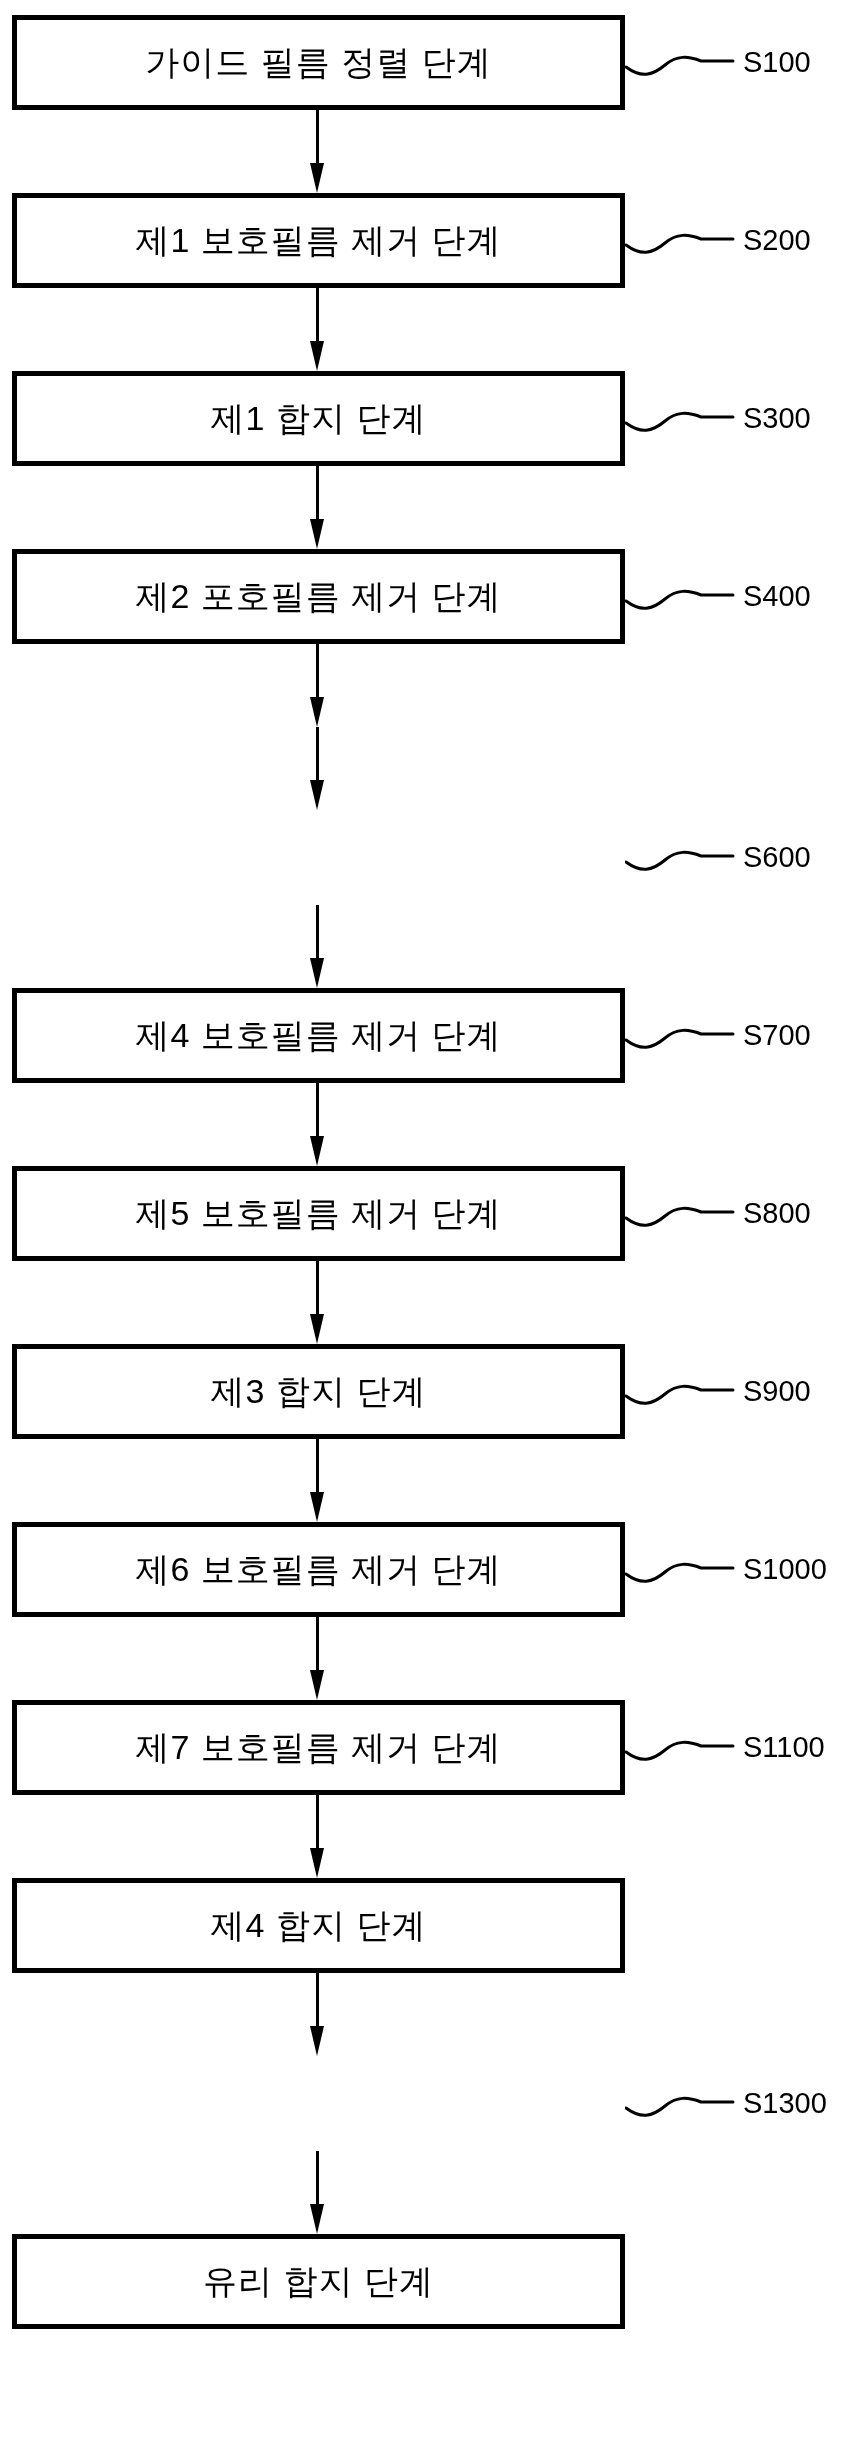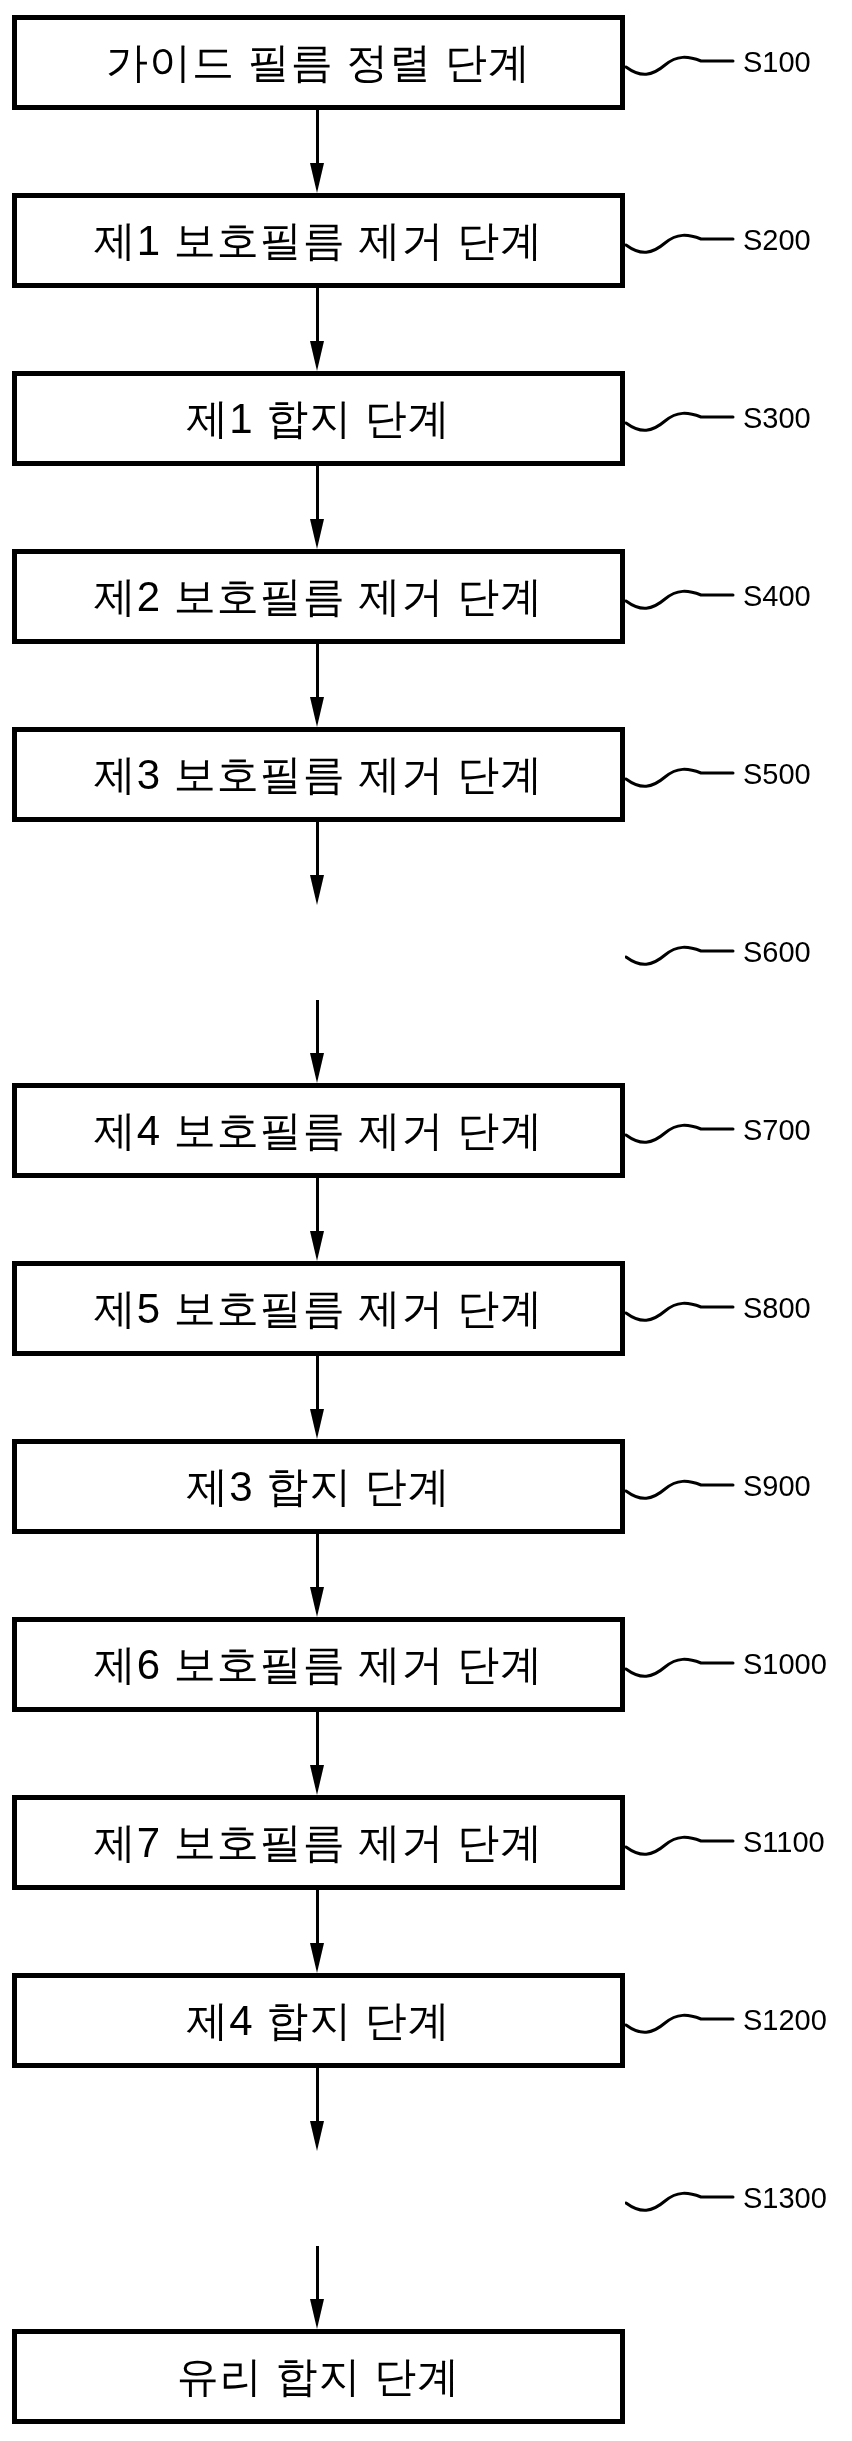--- a/index.html
+++ b/index.html
@@ -21,21 +21,21 @@
     width: 613px;
     height: 95px;
     box-sizing: border-box;
     border: 5px solid #000000;
     background: #ffffff;
     display: flex;
     align-items: center;
     justify-content: center;
   }
   .step-label {
-    font-size: 42px;
+    font-size: 34px;
     color: #000000;
     letter-spacing: 1px;
     white-space: nowrap;
   }
   .step-ref {
     position: absolute;
     left: 625px;
     top: 0;
     height: 95px;
     display: flex;
@@ -119,46 +119,35 @@
       </div>
     </div>
 
     <div class="connector">
       <div class="arrow-line"></div>
       <div class="arrow-head"></div>
     </div>
 
     <div class="step-row">
       <div class="step-box">
-        <span class="step-label">제2 보호필름 제거 단계</span>
+        <span class="step-label">제2 포호필름 제거 단계</span>
       </div>
       <div class="step-ref">
         <svg class="leader" width="112" height="95" viewBox="0 0 112 95" xmlns="http://www.w3.org/2000/svg">
           <path d="M1 52 C 16 63, 27 61, 40 50 C 52 40, 63 41, 76 46 L 108 46" fill="none" stroke="#000000" stroke-width="3" stroke-linecap="round"></path>
         </svg>
         <span class="ref-text">S400</span>
       </div>
     </div>
 
     <div class="connector">
       <div class="arrow-line"></div>
       <div class="arrow-head"></div>
     </div>
 
-    <div class="step-row">
-      <div class="step-box">
-        <span class="step-label">제3 보호필름 제거 단계</span>
-      </div>
-      <div class="step-ref">
-        <svg class="leader" width="112" height="95" viewBox="0 0 112 95" xmlns="http://www.w3.org/2000/svg">
-          <path d="M1 52 C 16 63, 27 61, 40 50 C 52 40, 63 41, 76 46 L 108 46" fill="none" stroke="#000000" stroke-width="3" stroke-linecap="round"></path>
-        </svg>
-        <span class="ref-text">S500</span>
-      </div>
-    </div>
 
     <div class="connector">
       <div class="arrow-line"></div>
       <div class="arrow-head"></div>
     </div>
 
     <div class="step-row">
       <div class="step-ref">
         <svg class="leader" width="112" height="95" viewBox="0 0 112 95" xmlns="http://www.w3.org/2000/svg">
           <path d="M1 52 C 16 63, 27 61, 40 50 C 52 40, 63 41, 76 46 L 108 46" fill="none" stroke="#000000" stroke-width="3" stroke-linecap="round"></path>
@@ -254,26 +243,20 @@
 
     <div class="connector">
       <div class="arrow-line"></div>
       <div class="arrow-head"></div>
     </div>
 
     <div class="step-row">
       <div class="step-box">
         <span class="step-label">제4 합지 단계</span>
       </div>
-      <div class="step-ref">
-        <svg class="leader" width="112" height="95" viewBox="0 0 112 95" xmlns="http://www.w3.org/2000/svg">
-          <path d="M1 52 C 16 63, 27 61, 40 50 C 52 40, 63 41, 76 46 L 108 46" fill="none" stroke="#000000" stroke-width="3" stroke-linecap="round"></path>
-        </svg>
-        <span class="ref-text">S1200</span>
-      </div>
     </div>
 
     <div class="connector">
       <div class="arrow-line"></div>
       <div class="arrow-head"></div>
     </div>
 
     <div class="step-row">
       <div class="step-ref">
         <svg class="leader" width="112" height="95" viewBox="0 0 112 95" xmlns="http://www.w3.org/2000/svg">

